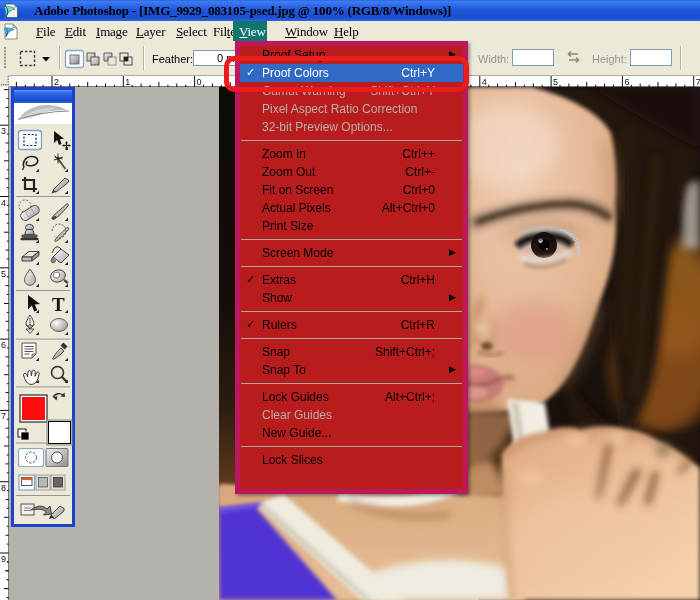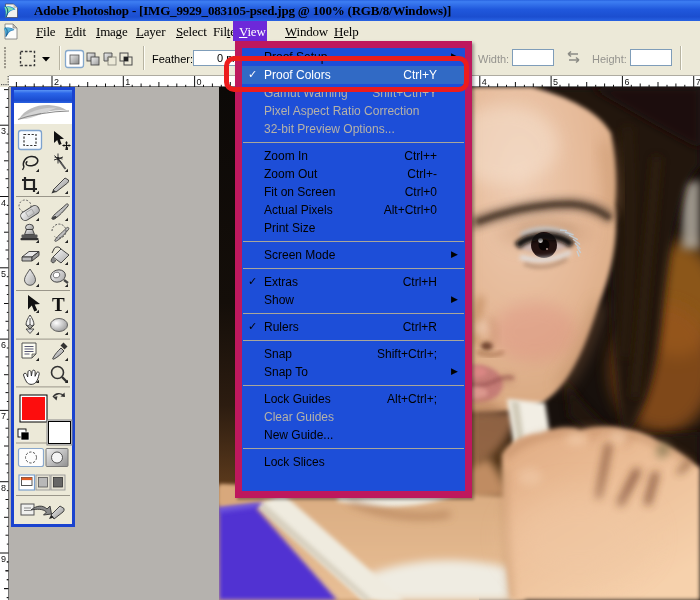--- a/index.html
+++ b/index.html
@@ -9,40 +9,40 @@
   
   #titlebar{left:0;top:0;width:700px;height:21px;
     background:linear-gradient(#2964e0 0%,#3d7ef2 8%,#2058dc 45%,#1b4ed0 80%,#2862e2 100%);}
   #titletext{left:34px;top:3px;color:#000000;font:bold 13px "Liberation Serif",serif;
     letter-spacing:-0.2px;white-space:nowrap;}
   
   #menubar{left:0;top:21px;width:700px;height:20px;background:#ece9d8;
     border-bottom:1px solid #d8d4c0;}
   .mi{position:absolute;top:24px;font:13px "Liberation Serif",serif;color:#000;white-space:nowrap;letter-spacing:-0.2px;margin-left:12px;}
   .mi u{text-decoration:underline;}
-  #viewsel{left:233px;top:21px;width:34px;height:20px;background:#6d28d9;text-align:center;}
+  #viewsel{left:233px;top:21px;width:34px;height:20px;background:#0f766e;text-align:center;}
   #viewsel span{position:absolute;left:6px;top:3px;color:#fff;font:13px "Liberation Serif",serif;letter-spacing:-0.2px;}
   
   #optbar{left:0;top:41px;width:700px;height:34px;background:#ece9d8;border-bottom:1px solid #9e9a87;}
   .vsep{position:absolute;top:5px;height:24px;width:1px;background:#b8b4a2;border-right:1px solid #fdfdf6;}
   .olab{position:absolute;font:11px "Liberation Sans",sans-serif;color:#000;}
   .olab.dis{color:#94938e;}
   .oinput{position:absolute;background:#fff;border:1px solid #7f9db9;font:12px "Liberation Sans",sans-serif;}
   
   #corner{left:0;top:75px;width:9px;height:12px;background:#ece9d8;}
   #hruler{left:9px;top:75px;width:691px;height:12px;}
   #vruler{left:0;top:87px;width:9px;height:513px;}
   
   #canvas{left:9px;top:87px;width:691px;height:513px;background:#b5b2ae;}
   #photo{left:219px;top:87px;width:481px;height:513px;}
   
   #toolbox{left:11px;top:87px;width:64px;height:440px;}
   
-  #menu{left:235px;top:41px;width:223px;height:443px;background:#1d4ed8;
-    border:7px solid #be185d;box-shadow:2px 2px 3px rgba(0,0,0,0.35);}
+  #menu{left:235px;top:41px;width:223px;height:443px;background:#b91c1c;
+    border:5px solid #be185d;box-shadow:2px 2px 3px rgba(0,0,0,0.35);}
   .mrow{position:relative;height:18px;font:12px "Liberation Sans",sans-serif;color:#000;}
   .mrow .lbl{position:absolute;left:22px;top:2px;white-space:nowrap;}
   .mrow .sc{position:absolute;right:28px;top:2px;white-space:nowrap;}
   .mrow .chk{position:absolute;left:6px;top:2px;font-size:11px;}
   .mrow .arr{position:absolute;right:7px;top:3px;font-size:9px;}
   .mrow.hl{background:#316ac5;color:#fff;}
   .mrow.dis{color:#b5b2a8;}
   .msep{height:9px;position:relative;}
   .msep div{position:absolute;left:1px;right:1px;top:4px;height:1px;background:#a9a69a;}
   

